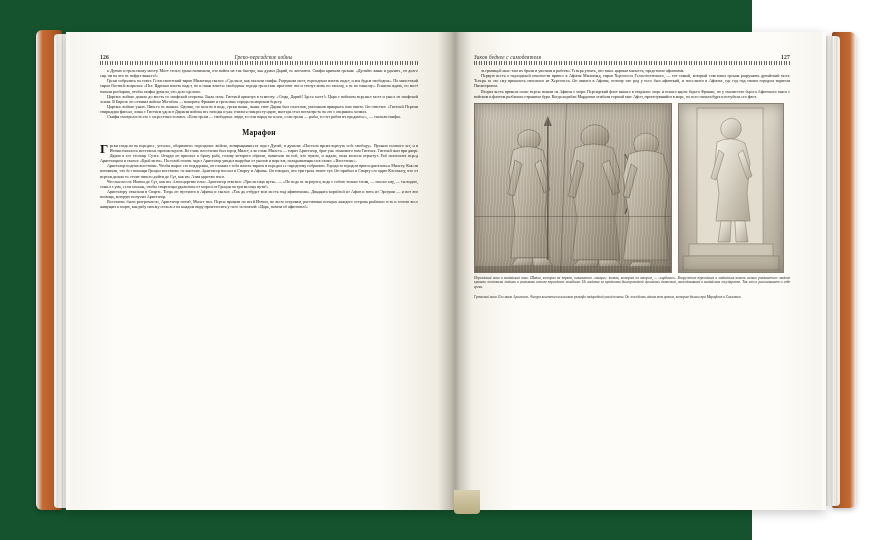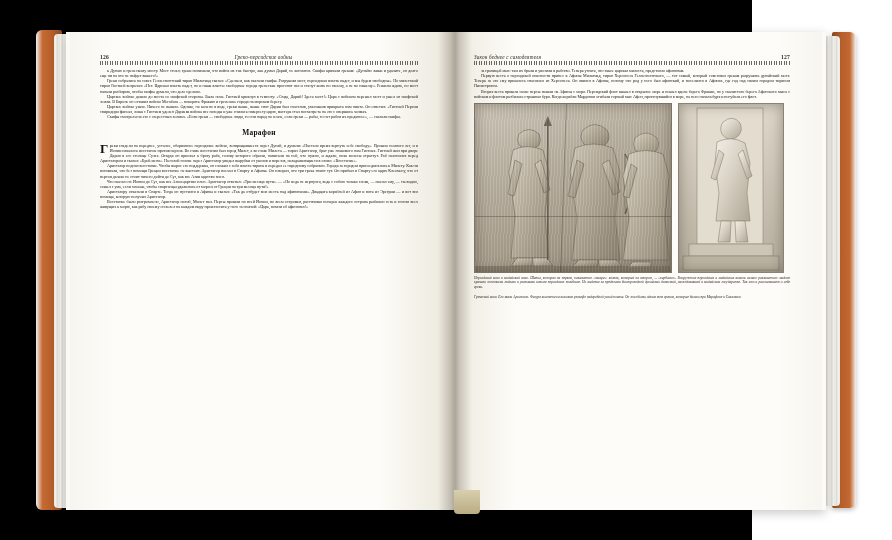--- a/index.html
+++ b/index.html
@@ -11,21 +11,21 @@
     width: 892px;
     height: 540px;
     overflow: hidden;
     font-family: "Liberation Serif", serif;
   }
 
   #page {
     position: relative;
     width: 752px;
     height: 540px;
-    background: #000000;
+    background: #14532d;
   }
 
   
   .book {
     position: absolute;
     left: 36px;
     top: 20px;
     width: 820px;
     height: 500px;
   }

